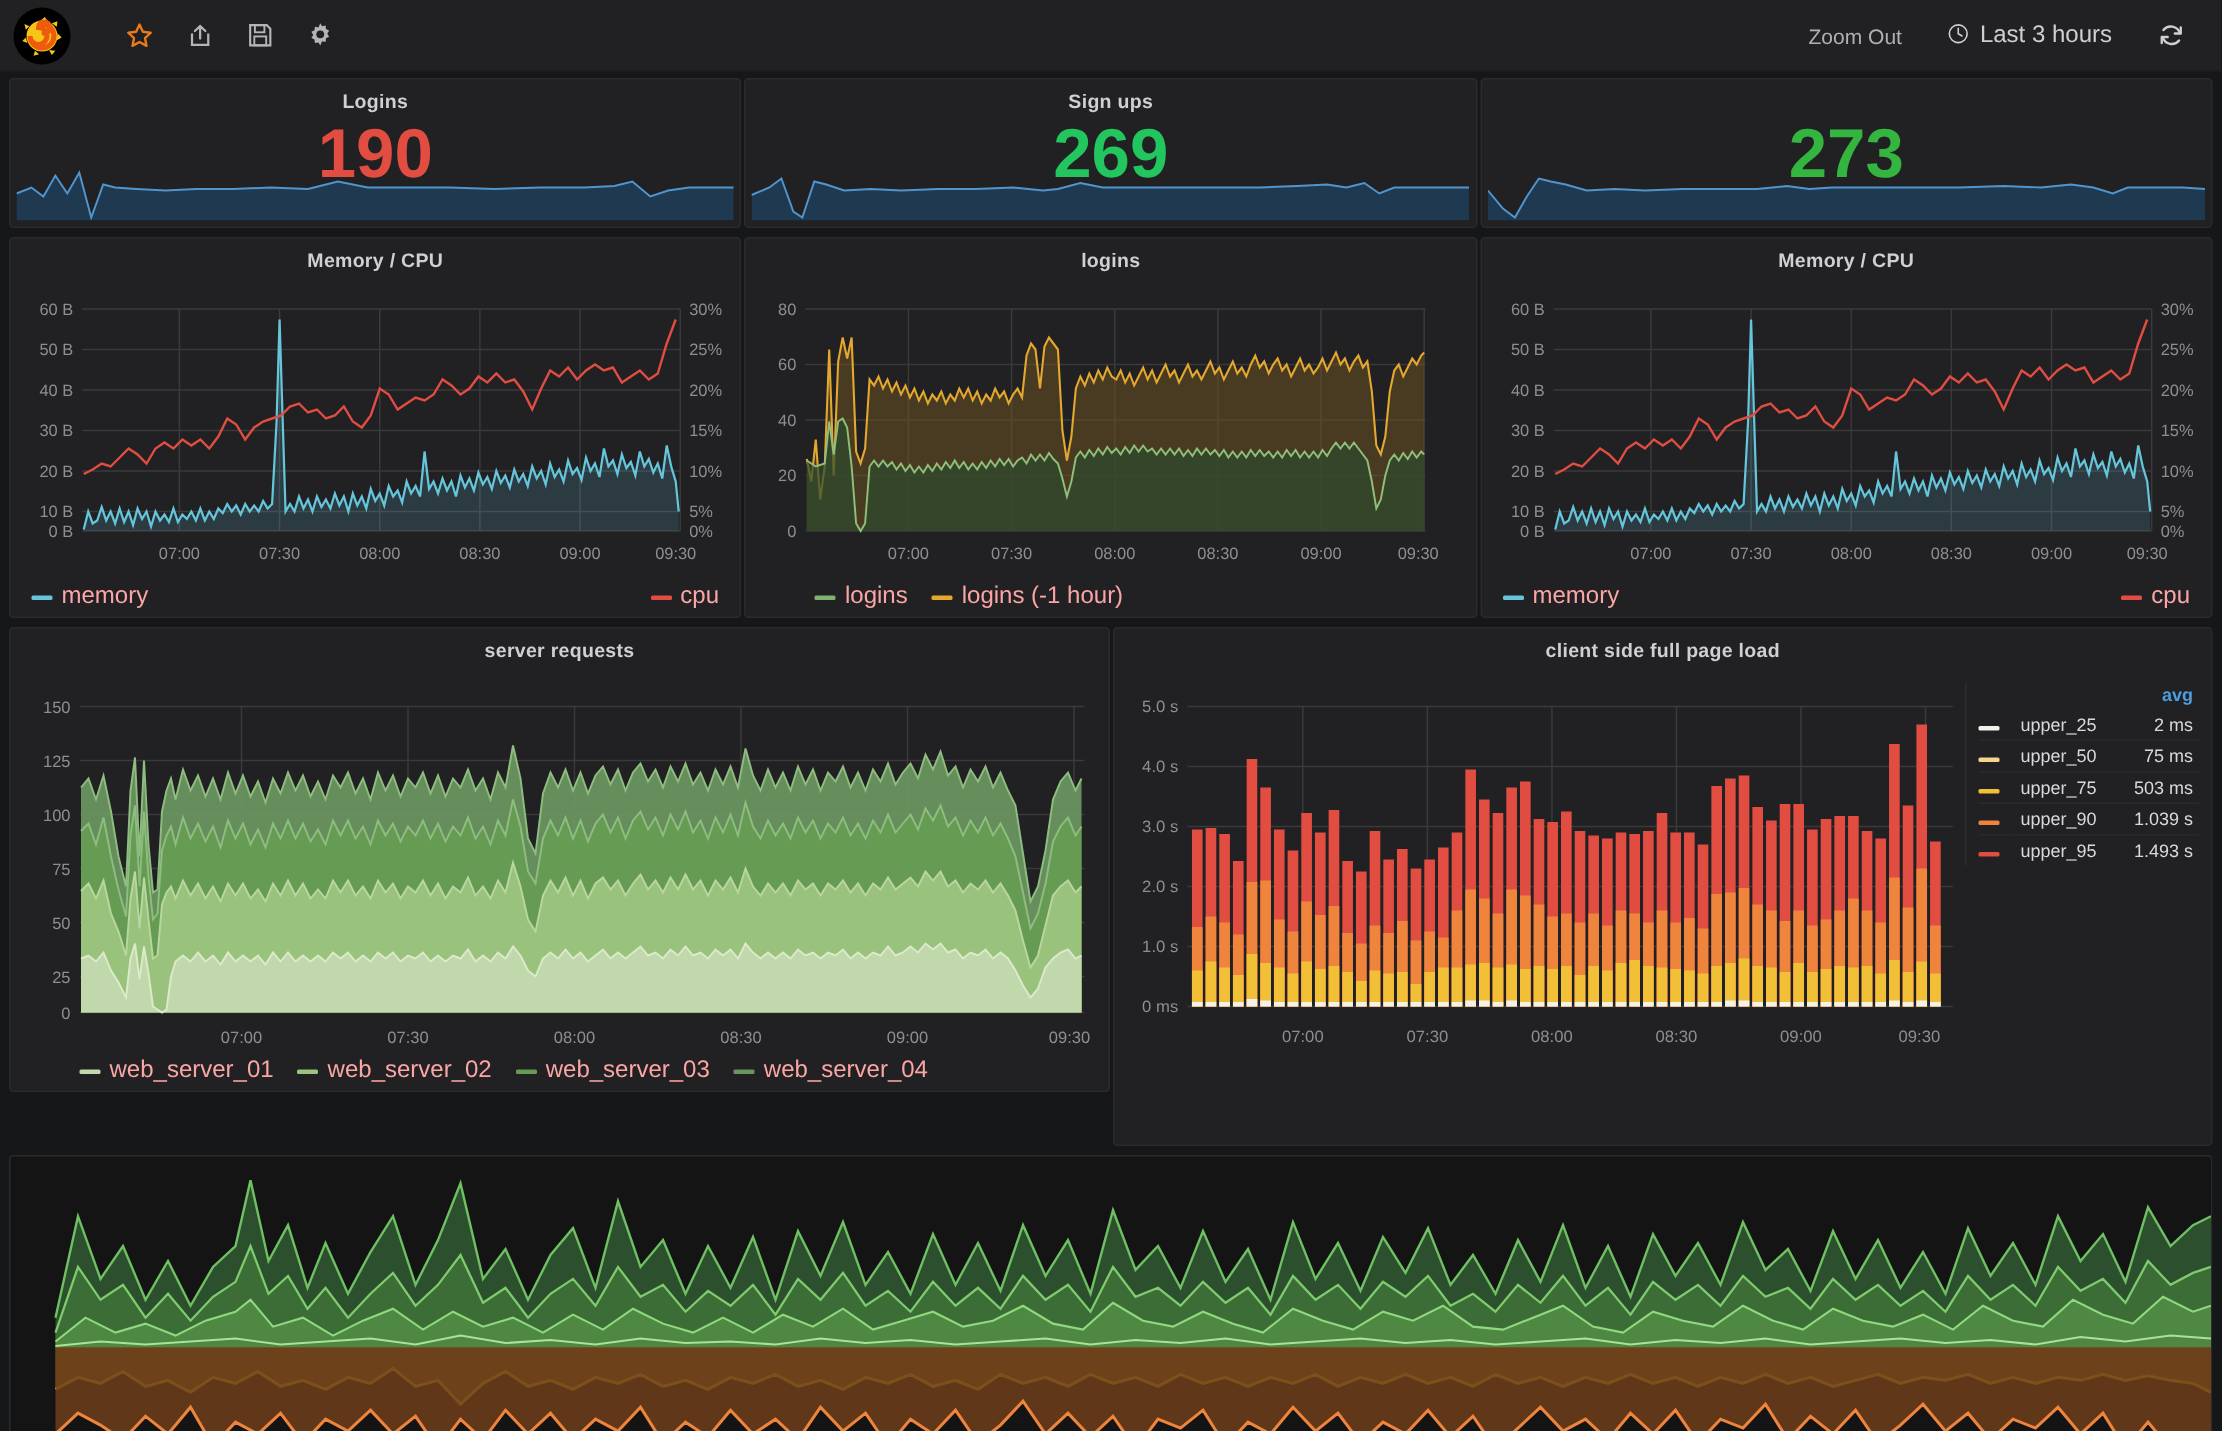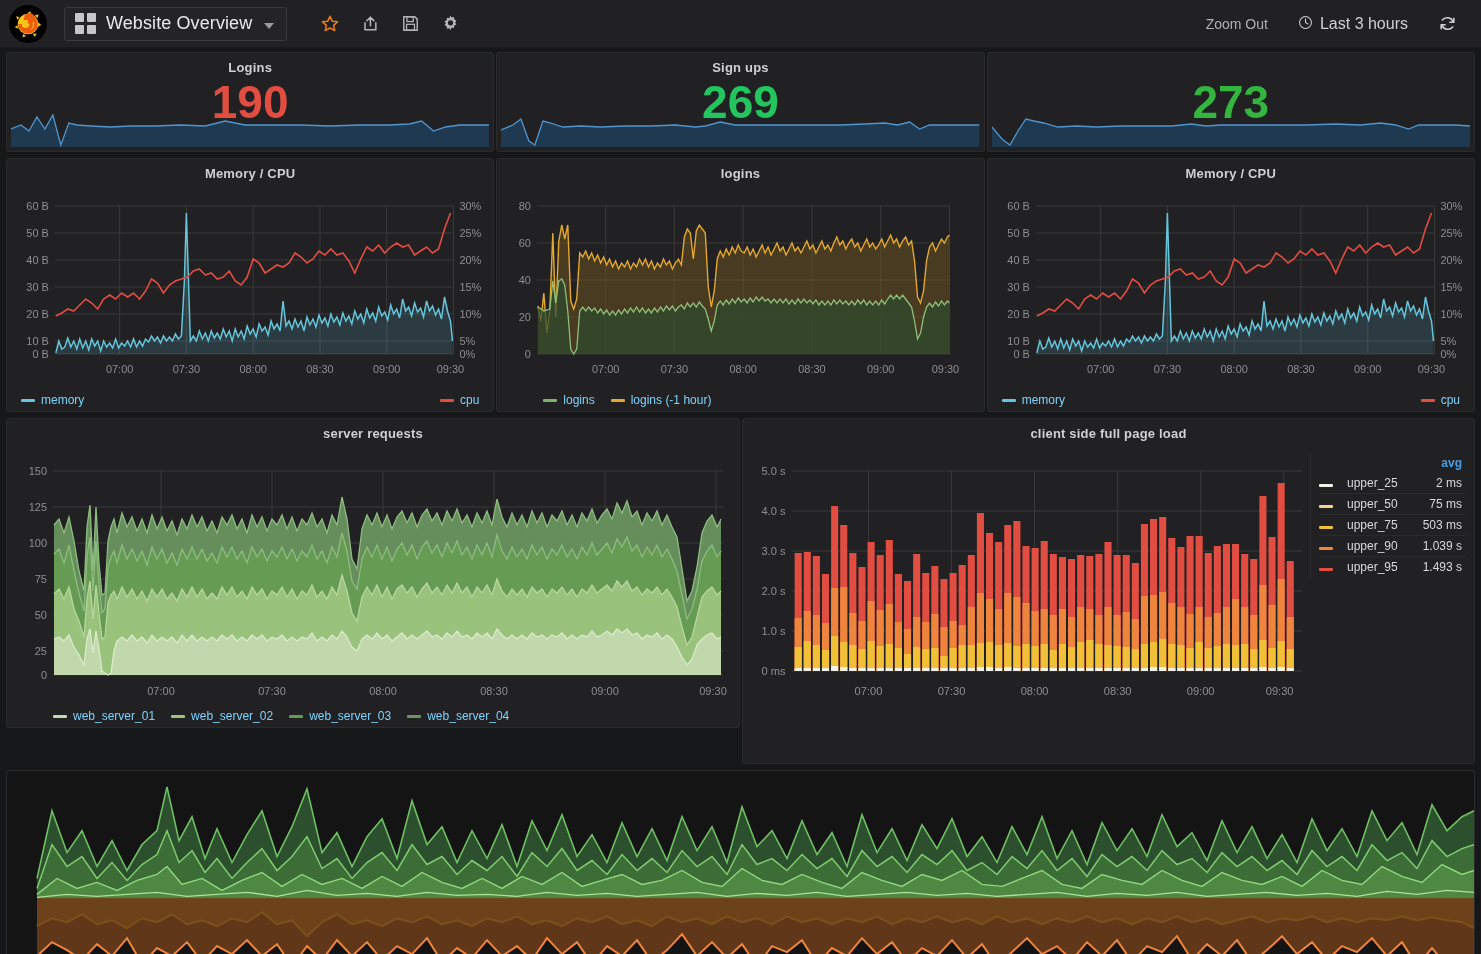--- a/index.html
+++ b/index.html
@@ -92,21 +92,21 @@
   .graph-panel { position: relative; }
   .graph-body { position: relative; }
   .graph-body svg { display:block; width:100%; height:100%; }
   .axis-txt { font-size: 11px; fill: #8e8e8e; font-family: "Liberation Sans", sans-serif; }
   .axis-txt-r { font-size: 11px; fill: #8e8e8e; font-family: "Liberation Sans", sans-serif; }
   .gridline { stroke: #3a3a3a; stroke-width: 1; }
 
   .legend {
     position: absolute; bottom: 4px; left: 0; right: 0;
     display: flex; align-items: center;
-    font-size: 12px; color: #7dd3fc;
+    font-size: 16px; color: #fca5a5;
     padding: 0 14px;
   }
   .legend.left-right { justify-content: space-between; }
   .legend.inline { gap: 16px; padding-left: 46px; }
   .leg-item { display: flex; align-items: center; gap: 6px; cursor: pointer; }
   .leg-swatch { width: 14px; height: 3px; border-radius: 1px; display: inline-block; }
 
   
   .leg-table {
     position: absolute; top: 36px; right: 8px;
@@ -155,30 +155,20 @@
           <path d="M-11.5,1 L-14,3.5 L-10.5,5 Z" fill="#f5c518"></path>
           <path d="M-5,10.5 L-6,14 L-2,13 Z" fill="#f5c518"></path>
           <path d="M5,10 L7,13.5 L9.5,10.5 Z" fill="#f5c518"></path>
           <circle cx="0" cy="0" r="11" fill="#f5c518"></circle>
           <path d="M0,-8.5 a8.5,8.5 0 1,1 -8.5,8.5 a6,6 0 1,0 6,-6 a4,4 0 1,1 4,4" fill="none" stroke="#ef5b0c" stroke-width="3.6" stroke-linecap="round"></path>
         </g>
       </svg>
     </div>
   </div>
 
-  <div class="dash-picker">
-    <span class="grid-icon">
-      <i></i>
-        <i></i>
-        <i></i>
-        <i></i>
-    </span>
-    <span class="dash-title">Website Overview</span>
-    <span class="caret-down"></span>
-  </div>
 
   <div class="nav-btns">
     <div class="nav-btn" title="Mark as favorite">
       <svg width="20" height="20" viewBox="0 0 24 24">
         <path d="M12 2.8l2.7 5.8 6.3.8-4.6 4.3 1.2 6.2-5.6-3.1-5.6 3.1 1.2-6.2L3 9.4l6.3-.8z" fill="none" stroke="#eb7b18" stroke-width="1.9" stroke-linejoin="round"></path>
       </svg>
     </div>
     <div class="nav-btn" title="Share dashboard">
       <svg width="20" height="20" viewBox="0 0 24 24">
         <path d="M6 10 v9 h13 v-9" fill="none" stroke="#b5b5b8" stroke-width="1.8"></path>

